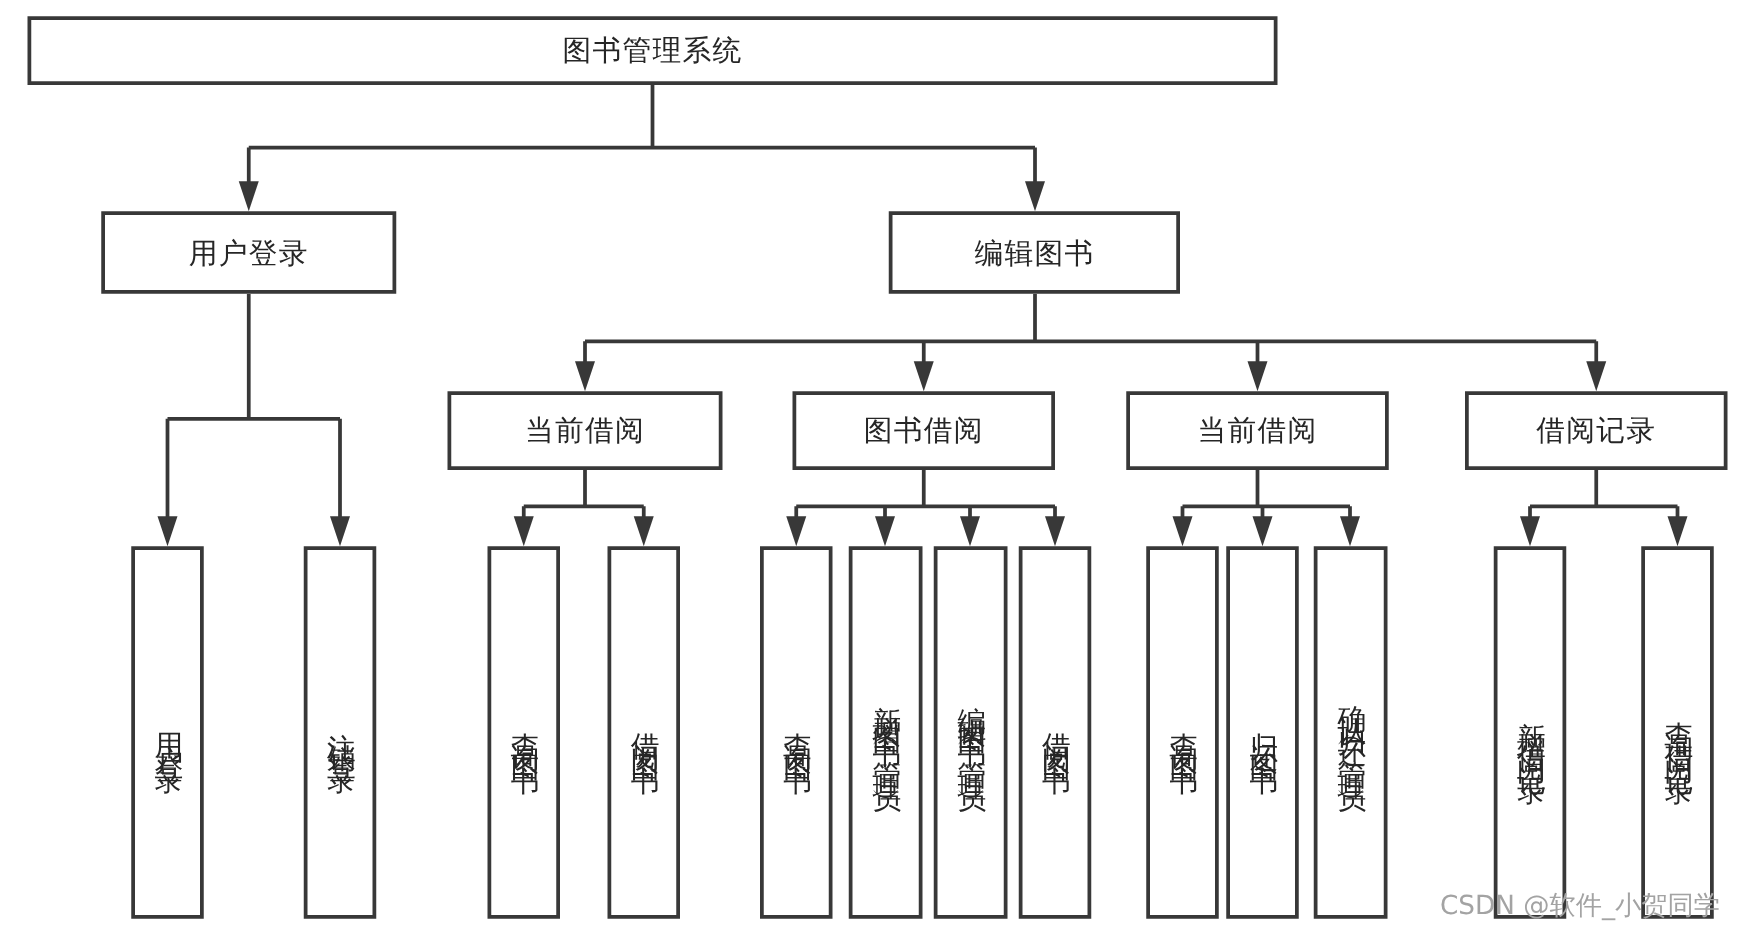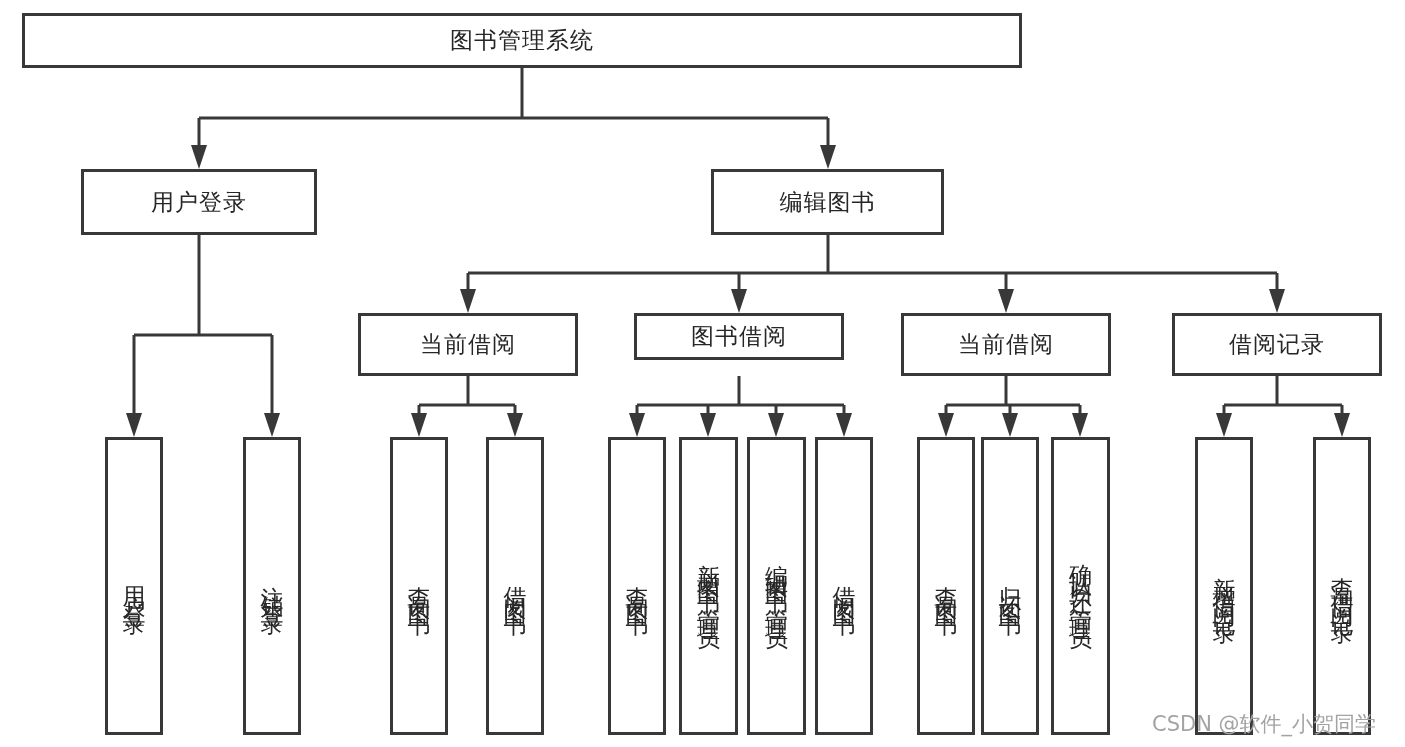--- a/index.html
+++ b/index.html
@@ -102,21 +102,21 @@
   <div class="box h" style="left:81px; top:169px; width:236px; height:66px;">
     <span>用户登录</span>
   </div>
   <div class="box h" style="left:711px; top:169px; width:233px; height:66px;">
     <span>编辑图书</span>
   </div>
 
   <div class="box h" style="left:358px; top:313px; width:220px; height:63px;">
     <span>当前借阅</span>
   </div>
-  <div class="box h" style="left:634px; top:313px; width:210px; height:47px;">
+  <div class="box h" style="left:634px; top:313px; width:210px; height:63px;">
     <span>图书借阅</span>
   </div>
   <div class="box h" style="left:901px; top:313px; width:210px; height:63px;text-align:right;">
     <span>当前借阅</span>
   </div>
   <div class="box h" style="left:1172px; top:313px; width:210px; height:63px;">
     <span>借阅记录</span>
   </div>
 
   <div class="box v" style="left:105px; top:437px; width:58px; height:298px;">

